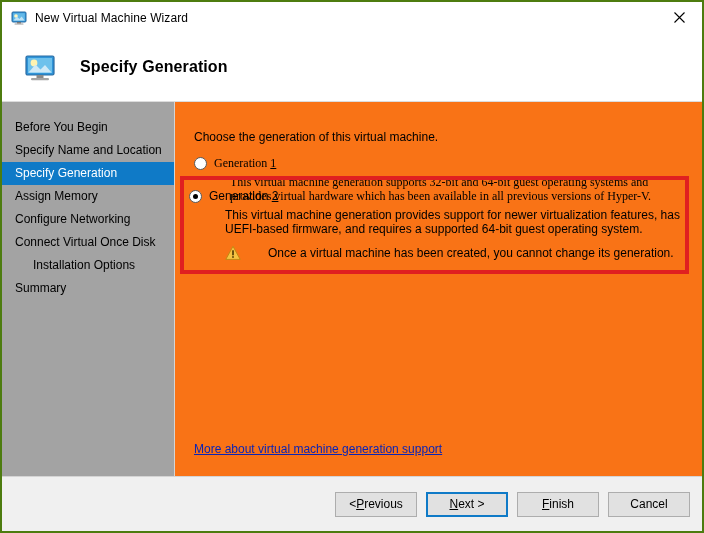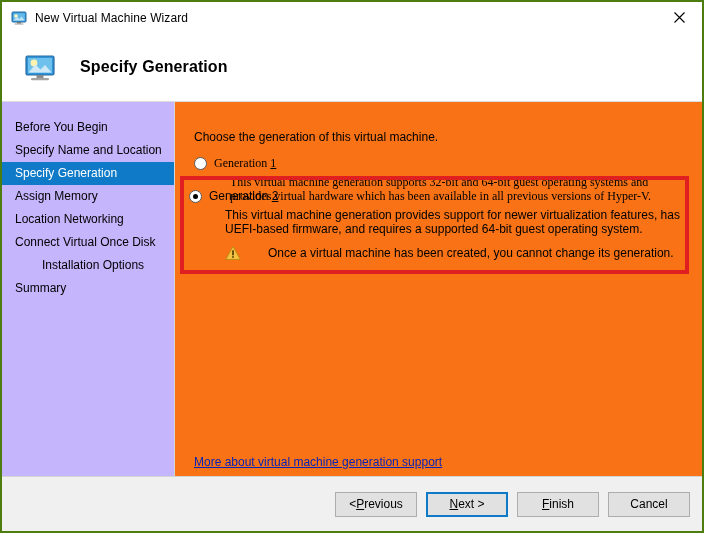--- a/index.html
+++ b/index.html
@@ -91,32 +91,32 @@
     background: #f0f0f0;
     min-height: 0;
     position: relative;
   }
 
   #sidebar {
     width: 173px;
     flex: 0 0 173px;
     border-right: 1px solid #d4d4d4;
     padding-top: 14px;
-    background: #c4b5fd;
+    background: #a3a3a3;
   }
   .nav-item {
     height: 23px;
     line-height: 23px;
     padding-left: 13px;
     font-size: 12px;
     color: #000000;
     white-space: nowrap;
     cursor: default;
   }
-  .nav-item.sub { padding-left: 40px; }
+  .nav-item.sub { padding-left: 31px; }
   .nav-item.selected {
     background: #0f7ac7;
     color: #ffffff;
   }
 
   #content {
     flex: 1 1 auto;
     position: relative;
     padding: 28px 10px 0 19px;
     background: #f97316;
@@ -203,21 +203,21 @@
     margin-top: -1px;
   }
   .warning-text {
     font-size: 12px;
     line-height: 15px;
   }
 
   #more-link {
     position: absolute;
     left: 19px;
-    bottom: 7px;
+    bottom: 20px;
     font-size: 12px;
     color: #0b24b5;
     text-decoration: underline;
     cursor: pointer;
   }
 
   
   #footer {
     height: 55px;
     flex: 0 0 auto;
@@ -286,21 +286,21 @@
     <span id="header-title">Specify Generation</span>
   </div>
 
   <div id="body">
 
     <div id="sidebar">
       <div class="nav-item">Before You Begin</div>
       <div class="nav-item">Specify Name and Location</div>
       <div class="nav-item selected">Specify Generation</div>
       <div class="nav-item">Assign Memory</div>
-      <div class="nav-item">Location Networking</div>
+      <div class="nav-item">Configure Networking</div>
       <div class="nav-item">Connect Virtual Once Disk</div>
       <div class="nav-item sub">Installation Options</div>
       <div class="nav-item">Summary</div>
     </div>
 
     <div id="content">
 
       <div class="intro-text">Choose the generation of this virtual machine.</div>
 
       <div class="option" id="option-gen1">

